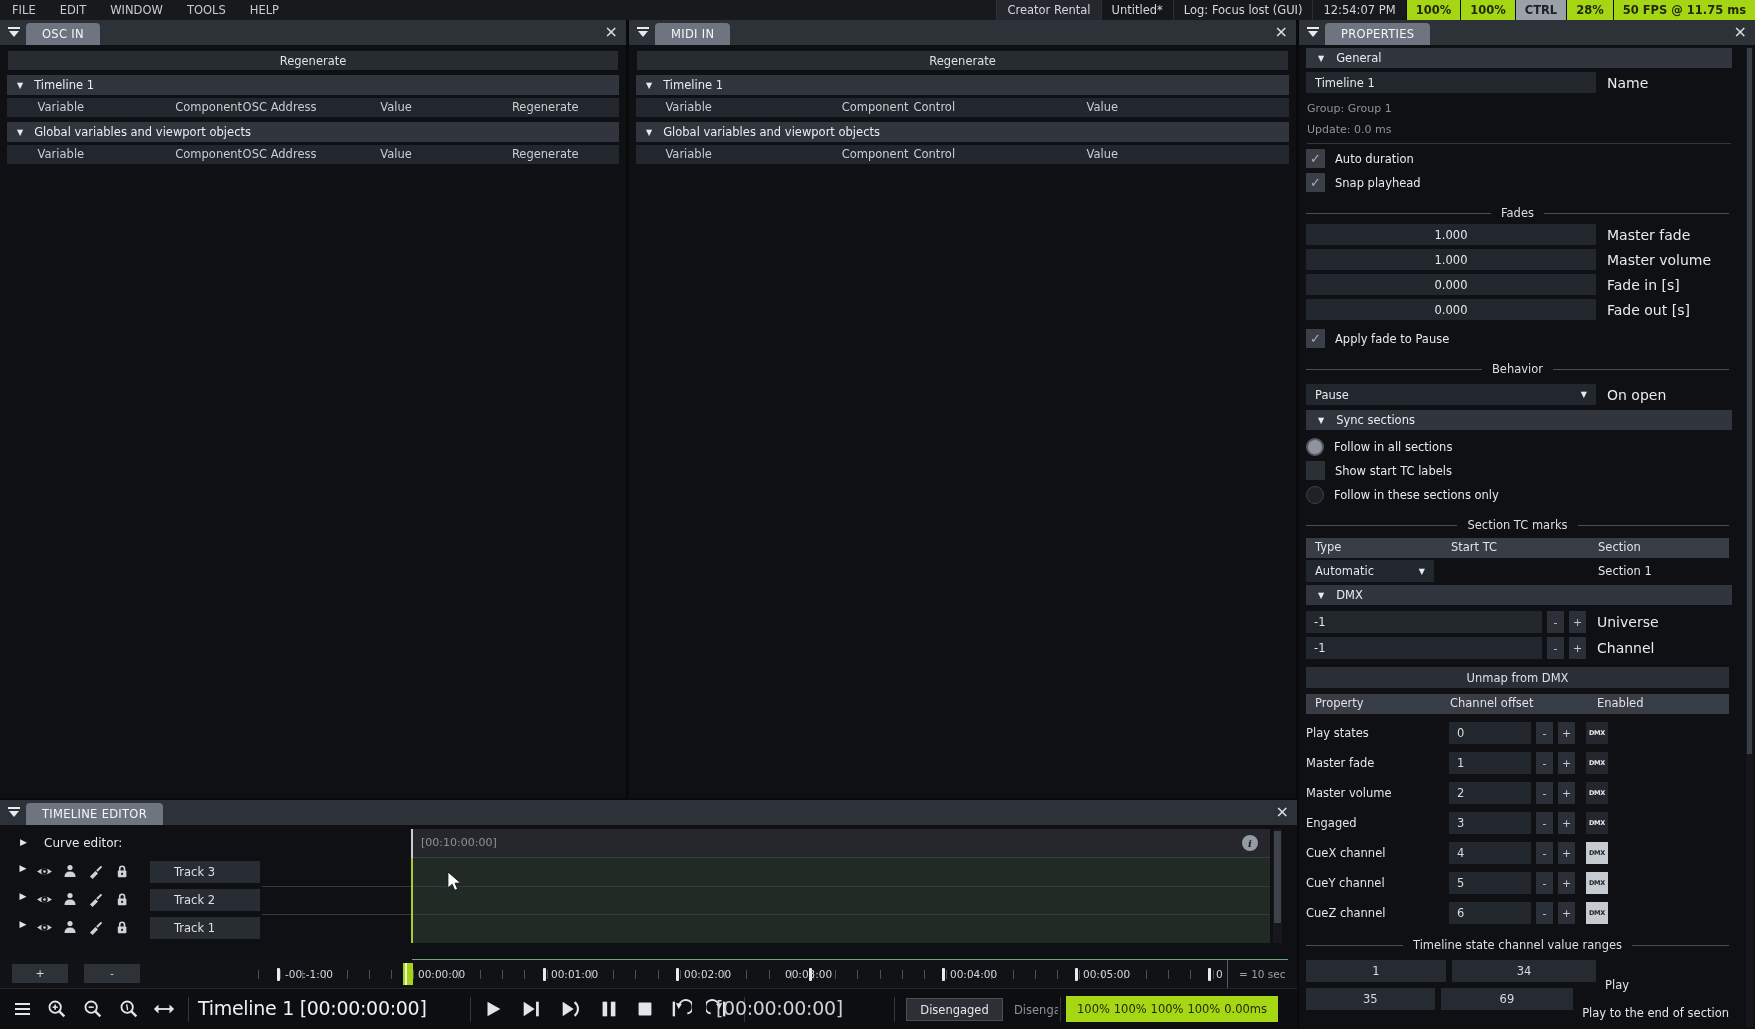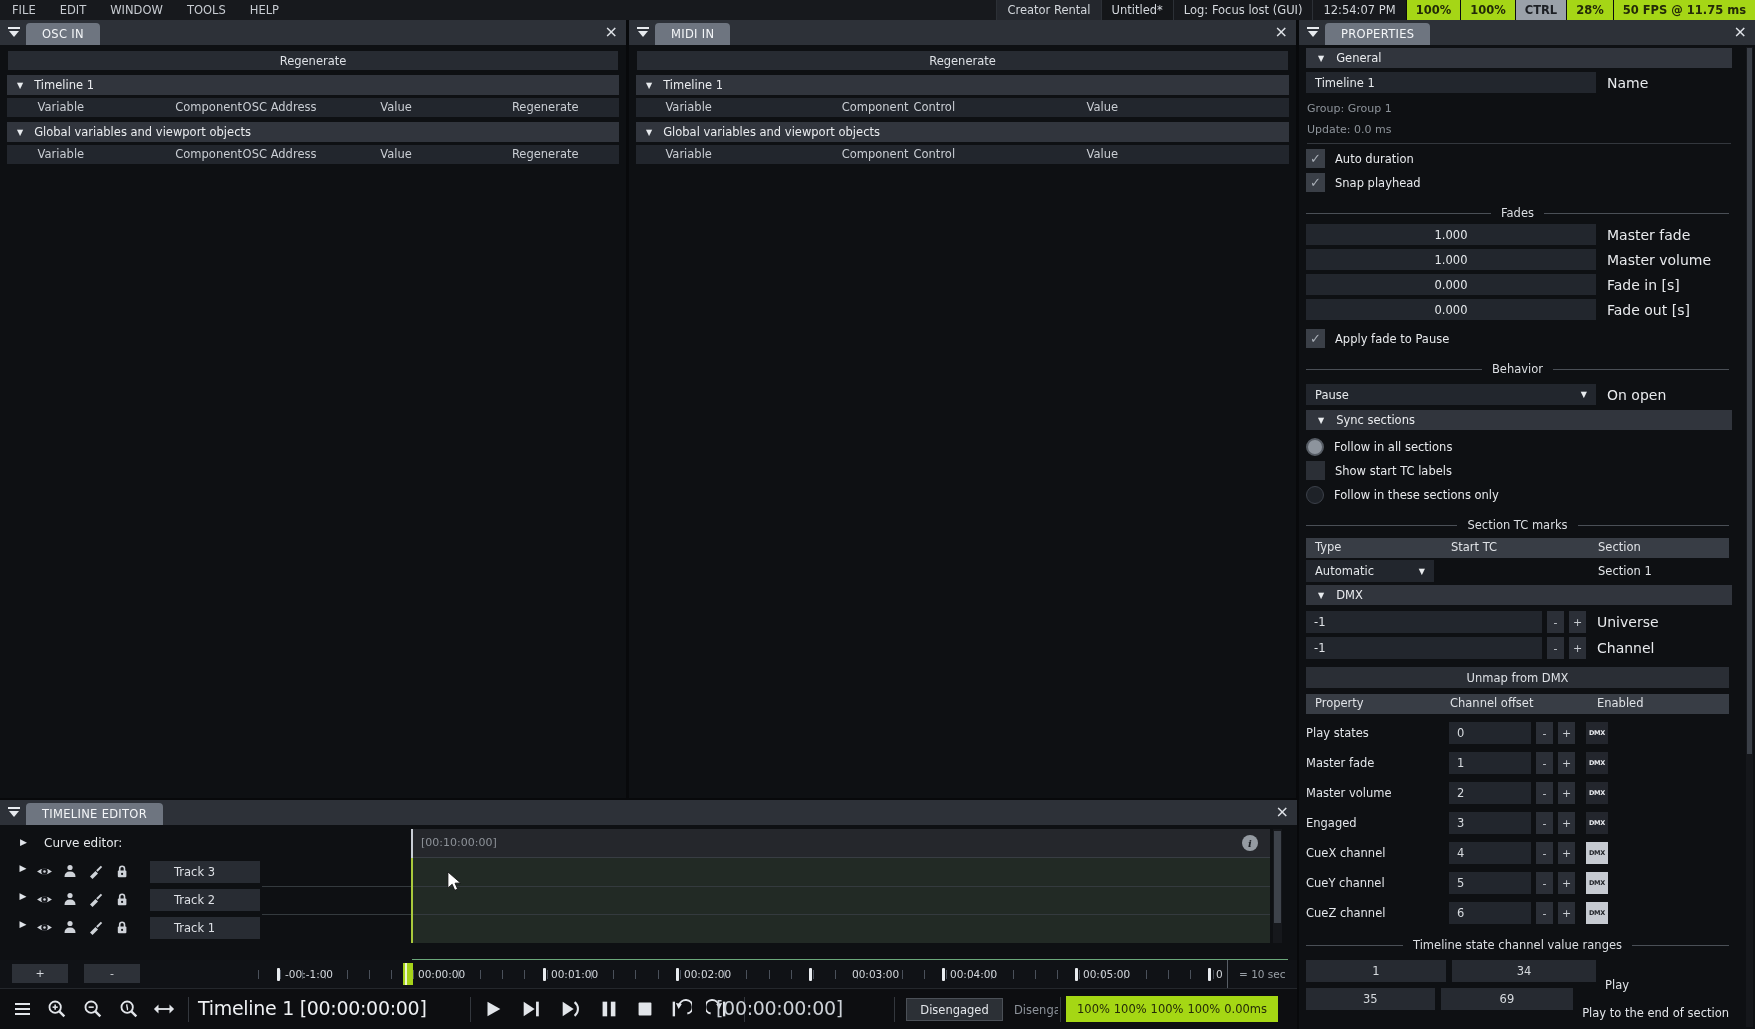--- a/index.html
+++ b/index.html
@@ -530,21 +530,21 @@
           <i></i>
         </div>
       <span class="mk" style="left:277px;"></span>
       <span class="mklabel" style="left:285px;">-00:-1:00</span>
       <span class="mklabel" style="left:418px;">00:00:00</span>
       <span class="mk" style="left:543px;"></span>
       <span class="mklabel" style="left:551px;">00:01:00</span>
       <span class="mk" style="left:676px;"></span>
       <span class="mklabel" style="left:684px;">00:02:00</span>
       <span class="mk" style="left:809px;"></span>
-      <span class="mklabel" style="left:852px;">00:03:00</span>
+      <span class="mklabel" style="left:785px;">00:03:00</span>
       <span class="mk" style="left:942px;"></span>
       <span class="mklabel" style="left:950px;">00:04:00</span>
       <span class="mk" style="left:1075px;"></span>
       <span class="mklabel" style="left:1083px;">00:05:00</span>
       <span class="mk" style="left:1208px;"></span>
       <span class="mklabel" style="left:1216px;">0</span>
       <div class="ruler-end"></div>
       <span class="scale-lbl">= 10 sec</span>
     </div>
 

